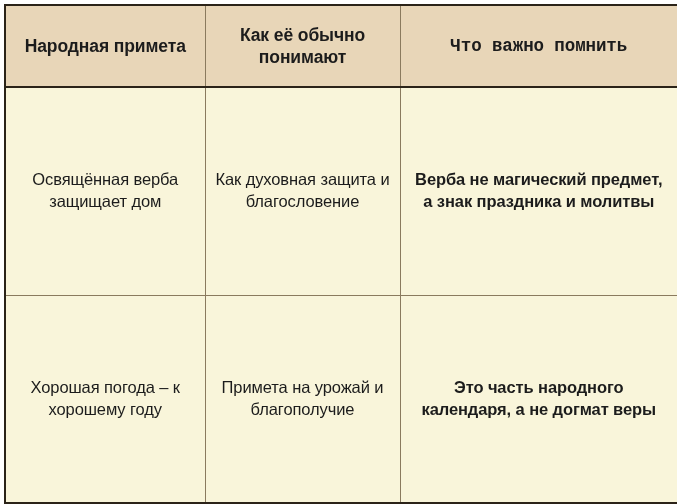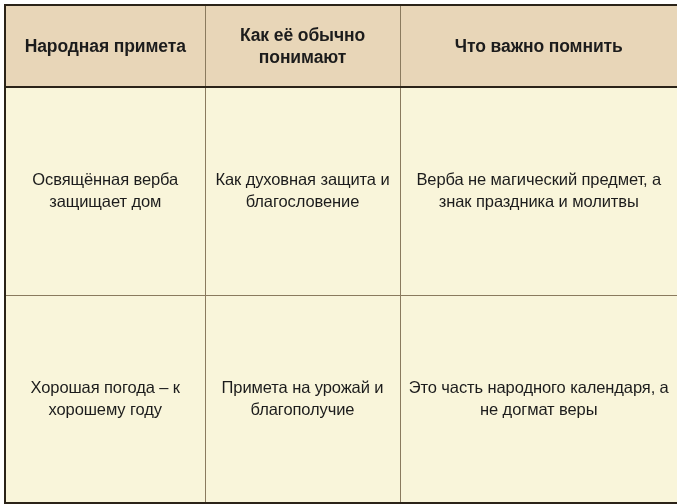--- a/index.html
+++ b/index.html
@@ -57,23 +57,23 @@
 
   table.primeta-table tbody td {
     background: #f9f5da;
     font-size: 16.5px;
     font-weight: normal;
     line-height: 1.33;
     letter-spacing: -0.1px;
   }
 
   table.primeta-table tbody tr > td:first-child { border-left: none; }
-  table.primeta-table tbody tr > td:last-child  { border-right: none; }
+  table.primeta-table tbody tr > td:last-child  { border-right: none; font-weight: bold; }
   table.primeta-table thead tr > th:first-child { border-left: none; }
-  table.primeta-table thead tr > th:last-child  { border-right: none; }
+  table.primeta-table thead tr > th:last-child  { border-right: none; font-family: Liberation Mono, monospace; }
 
   table.primeta-table tbody tr:last-child td { border-bottom: none; }
 
   .cell-text {
     display: block;
   }
 
   .emoji {
     font-family: "DejaVu Sans", sans-serif;
     font-size: 16px;

